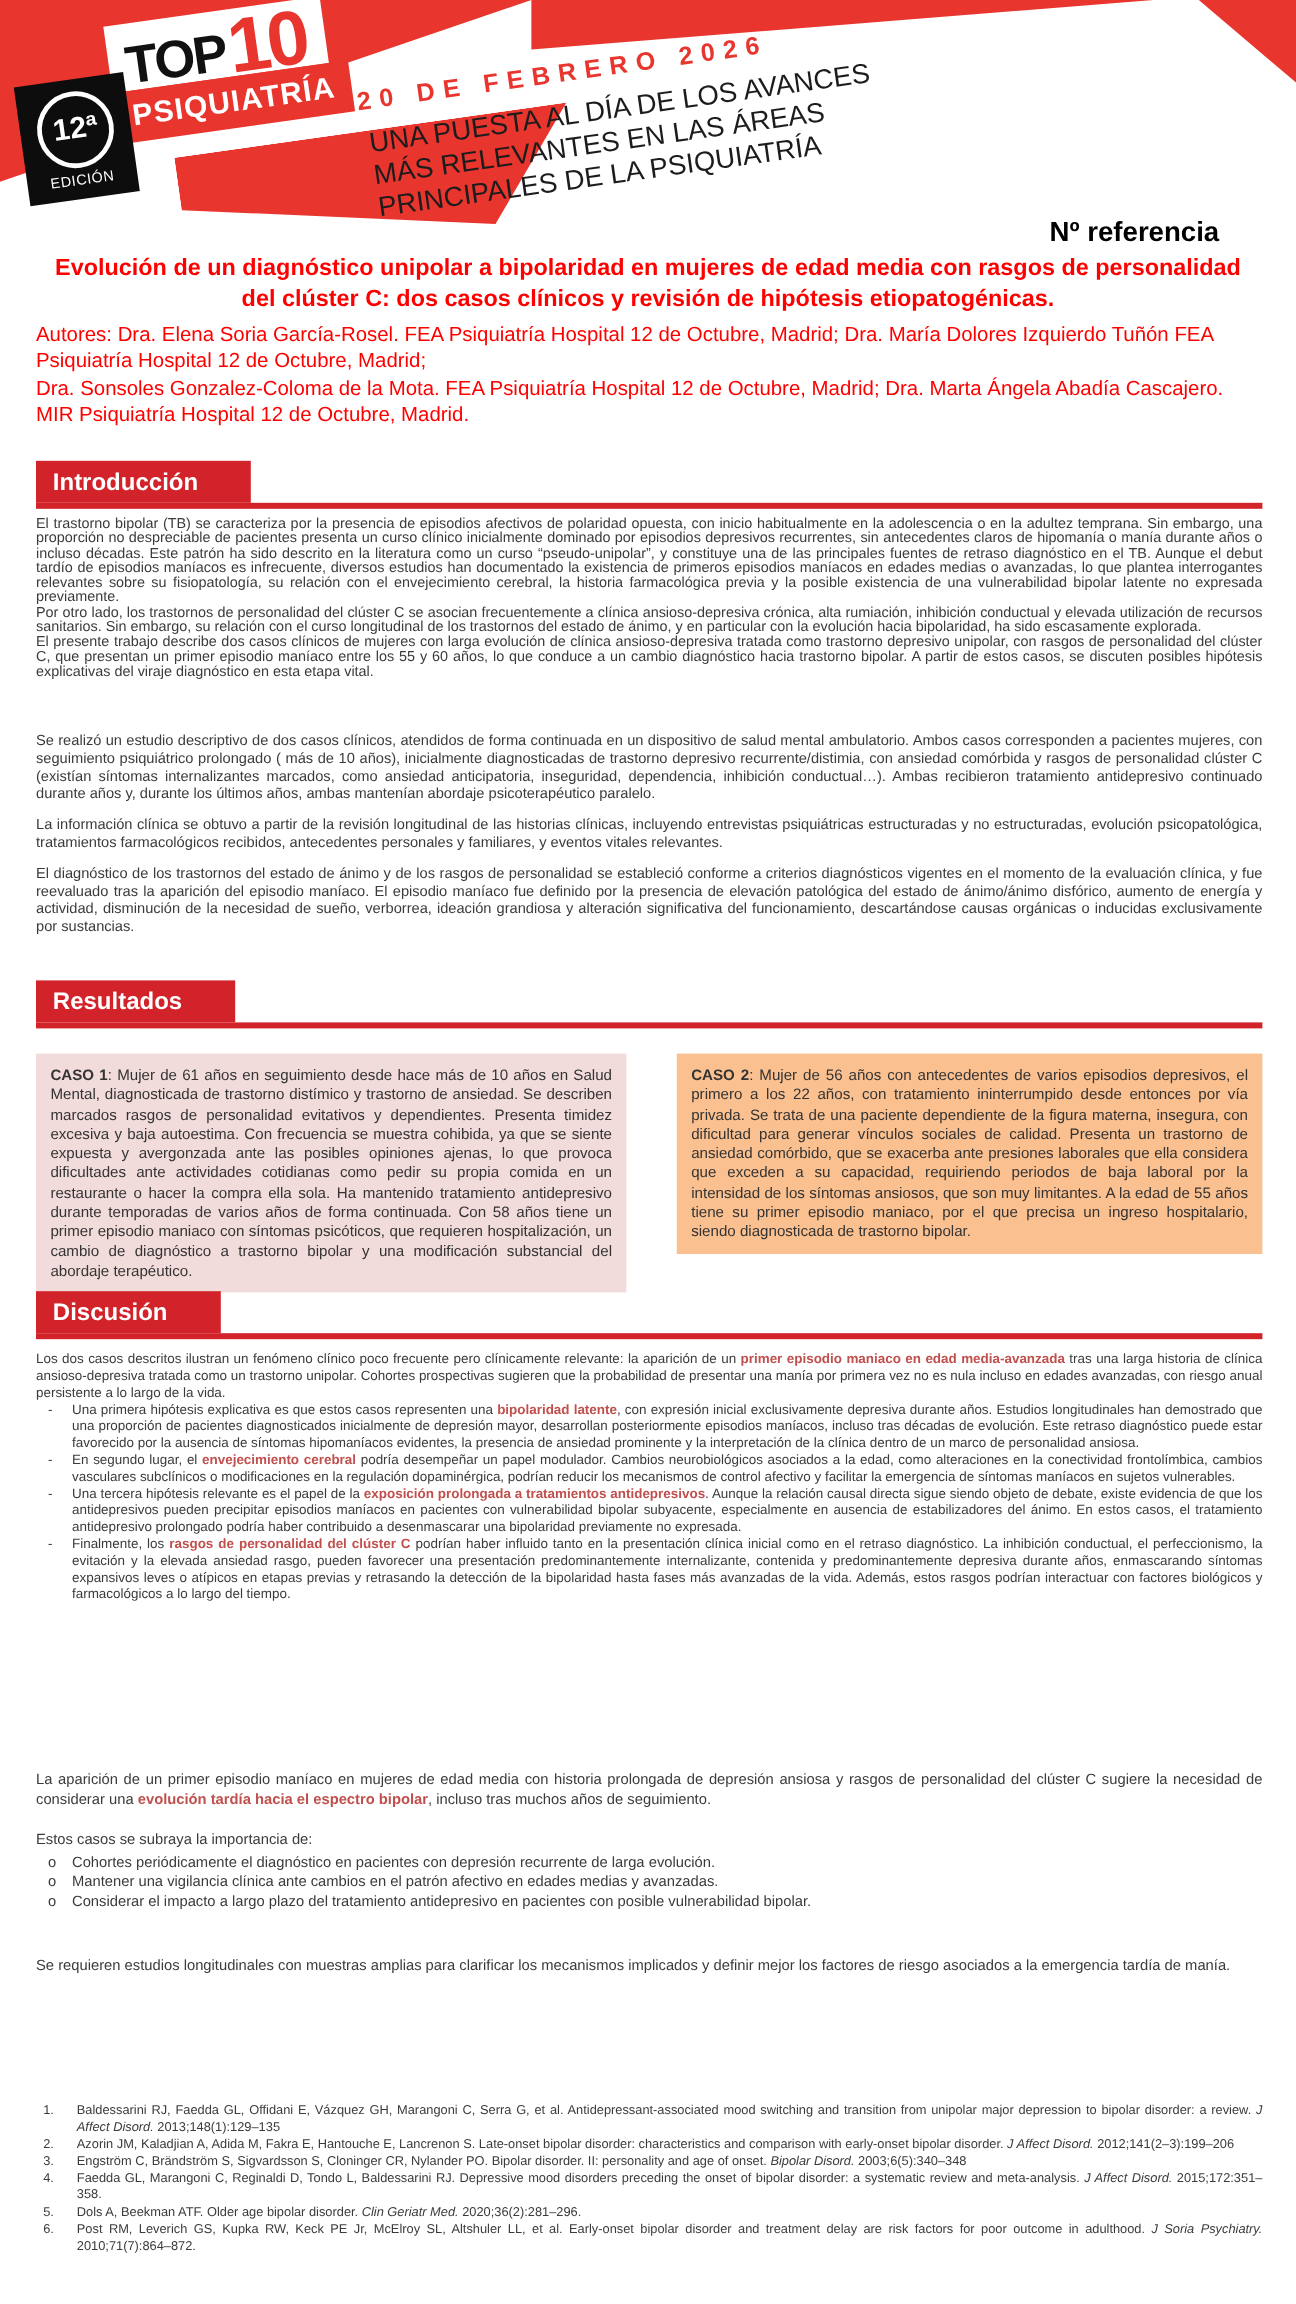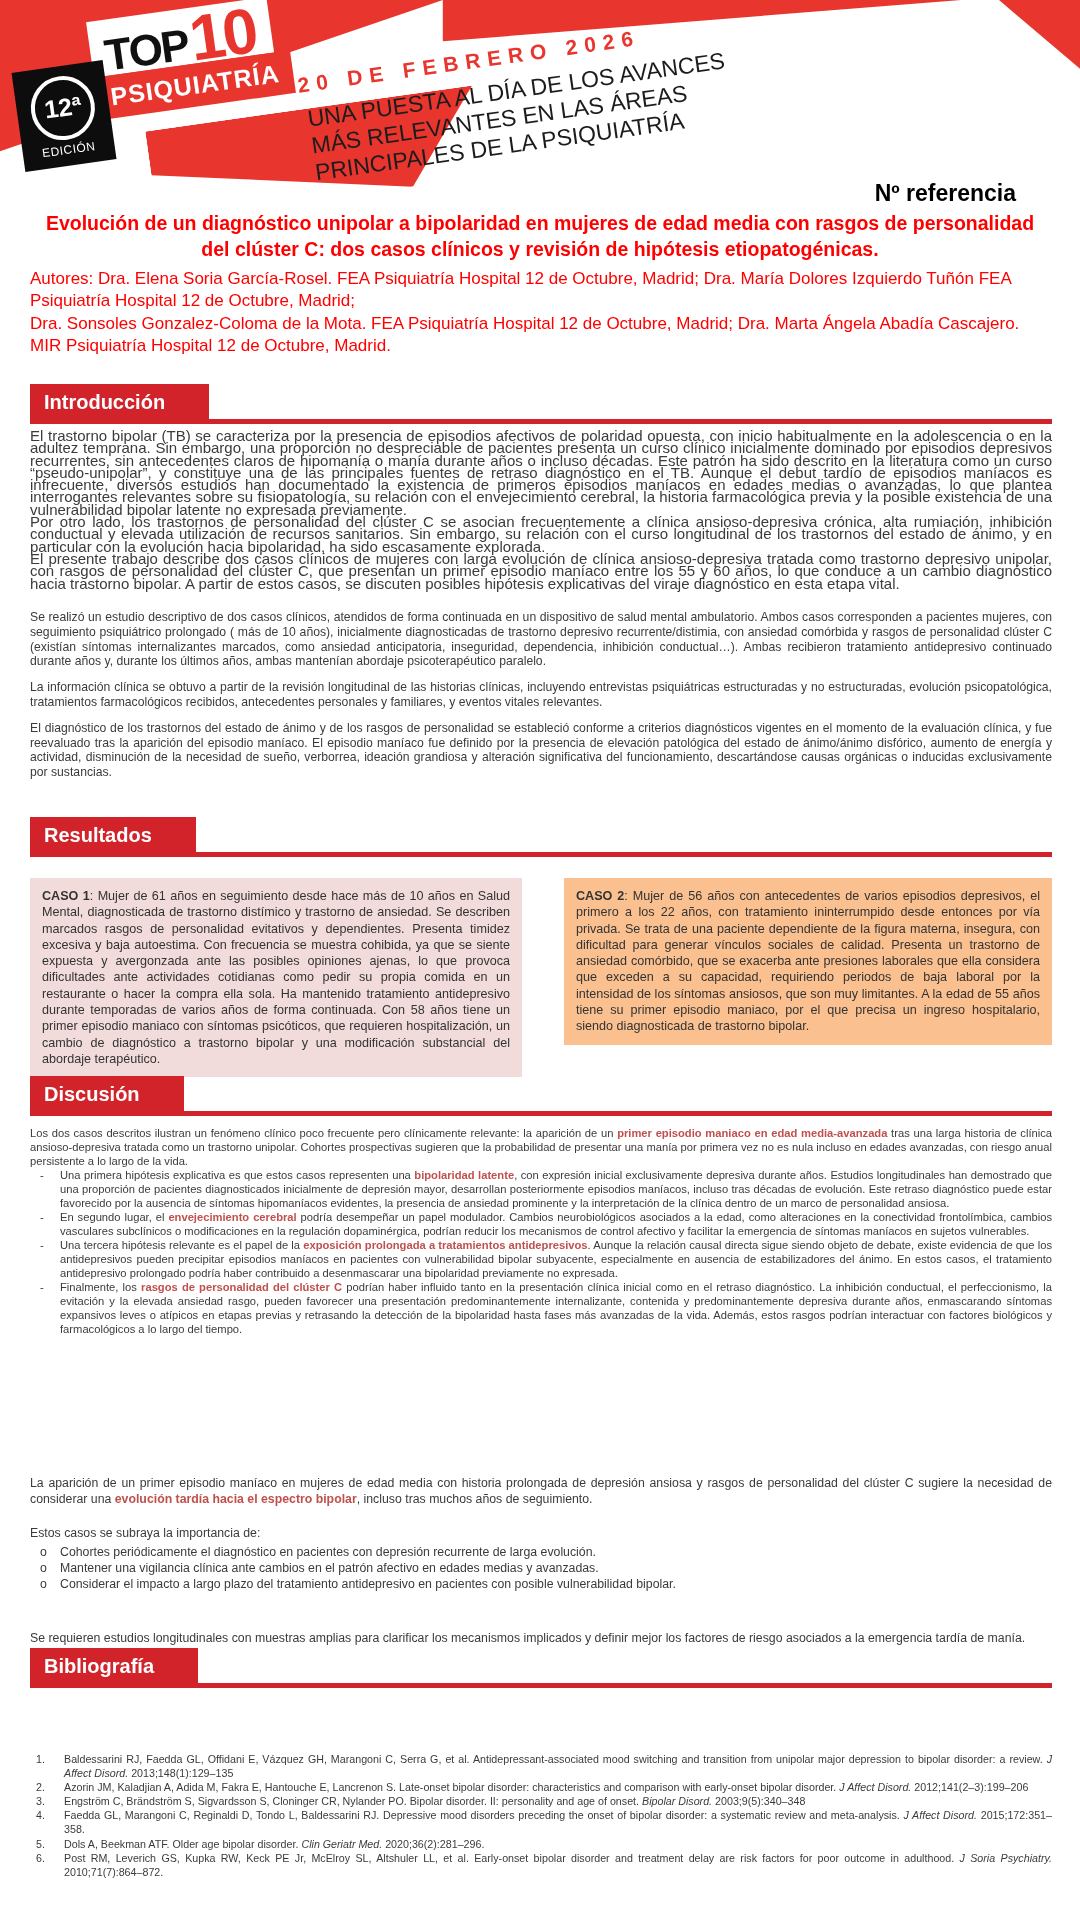--- a/index.html
+++ b/index.html
@@ -40,21 +40,21 @@
   .authors{position:absolute;top:268px;left:30px;right:26px;color:#ff0000;font-size:17px;line-height:1.32;}
 
   
   .section{position:absolute;left:30px;right:28px;border-bottom:5px solid #d2232a;line-height:0;}
   .sec-box{display:inline-block;background:#d2232a;color:#fff;font-weight:bold;font-size:20px;
            line-height:1.2;padding:6px 44px 5px 14px;}
 
   
   .body{position:absolute;left:30px;right:28px;text-align:justify;}
   .body p{margin:0;}
-  .intro-body{top:430px;font-size:15px;line-height:12.3px;}
+  .intro-body{top:430px;font-size:12px;line-height:12.3px;}
   .material-body{top:610px;font-size:12.2px;line-height:14.8px;}
   .material-body p{margin-bottom:11px;}
   .case{position:absolute;top:878px;padding:10px 12px;text-align:justify;
         font-size:12.6px;line-height:16.3px;color:#333;}
   .case1{left:30px;width:468px;background:#f2dcdb;}
   .case2{left:564px;width:464px;background:#fac090;}
   .b{font-weight:bold;}
   .disc-body{top:1126px;font-size:11.2px;line-height:14px;}
   .bullet{display:flex;padding-left:10px;}
   .bullet .marker{width:20px;flex:0 0 20px;}
@@ -165,35 +165,32 @@
       <span class="marker">o</span>
       <div class="bt">Mantener una vigilancia clínica ante cambios en el patrón afectivo en edades medias y  avanzadas.</div>
     </div>
     <div class="bullet">
       <span class="marker">o</span>
       <div class="bt">Considerar el impacto a largo plazo del tratamiento antidepresivo en pacientes con posible vulnerabilidad bipolar.</div>
     </div>
     <p class="closing">Se requieren estudios longitudinales con muestras amplias para clarificar los mecanismos implicados y definir mejor los factores de riesgo asociados a la emergencia tardía de manía.</p>
   </div>
 
-  <div class="section" style="top:1648px">
-    <span class="sec-box">Bibliografía</span>
-  </div>
   <div class="body bib-body">
     <div class="ref">
       <span class="ref-num">1.</span>
       <div class="ref-text"><span>Baldessarini RJ, Faedda GL, Offidani E, Vázquez GH, Marangoni C, Serra G, et al. Antidepressant-associated mood switching and transition from unipolar major depression to bipolar disorder: a review. </span><span class="it">J Affect Disord.</span><span> 2013;148(1):129–135</span></div>
     </div>
     <div class="ref">
       <span class="ref-num">2.</span>
       <div class="ref-text"><span>Azorin JM, Kaladjian A, Adida M, Fakra E, Hantouche E, Lancrenon S. Late-onset bipolar disorder: characteristics and comparison with early-onset bipolar disorder. </span><span class="it">J Affect Disord.</span><span> 2012;141(2–3):199–206</span></div>
     </div>
     <div class="ref">
       <span class="ref-num">3.</span>
-      <div class="ref-text"><span>Engström C, Brändström S, Sigvardsson S, Cloninger CR, Nylander PO. Bipolar disorder. II: personality and age of onset. </span><span class="it">Bipolar Disord.</span><span> 2003;9(5):340–348</span></div>
+      <div class="ref-text"><span>Engström C, Brändström S, Sigvardsson S, Cloninger CR, Nylander PO. Bipolar disorder. II: personality and age of onset. </span><span class="it">Bipolar Disord.</span><span> 2003;6(5):340–348</span></div>
     </div>
     <div class="ref">
       <span class="ref-num">4.</span>
       <div class="ref-text"><span>Faedda GL, Marangoni C, Reginaldi D, Tondo L, Baldessarini RJ. Depressive mood disorders preceding the onset of bipolar disorder: a systematic review and meta-analysis. </span><span class="it">J Affect Disord.</span><span> 2015;172:351–358.</span></div>
     </div>
     <div class="ref">
       <span class="ref-num">5.</span>
       <div class="ref-text"><span>Dols A, Beekman ATF. Older age bipolar disorder. </span><span class="it">Clin Geriatr Med.</span><span> 2020;36(2):281–296.</span></div>
     </div>
     <div class="ref">

